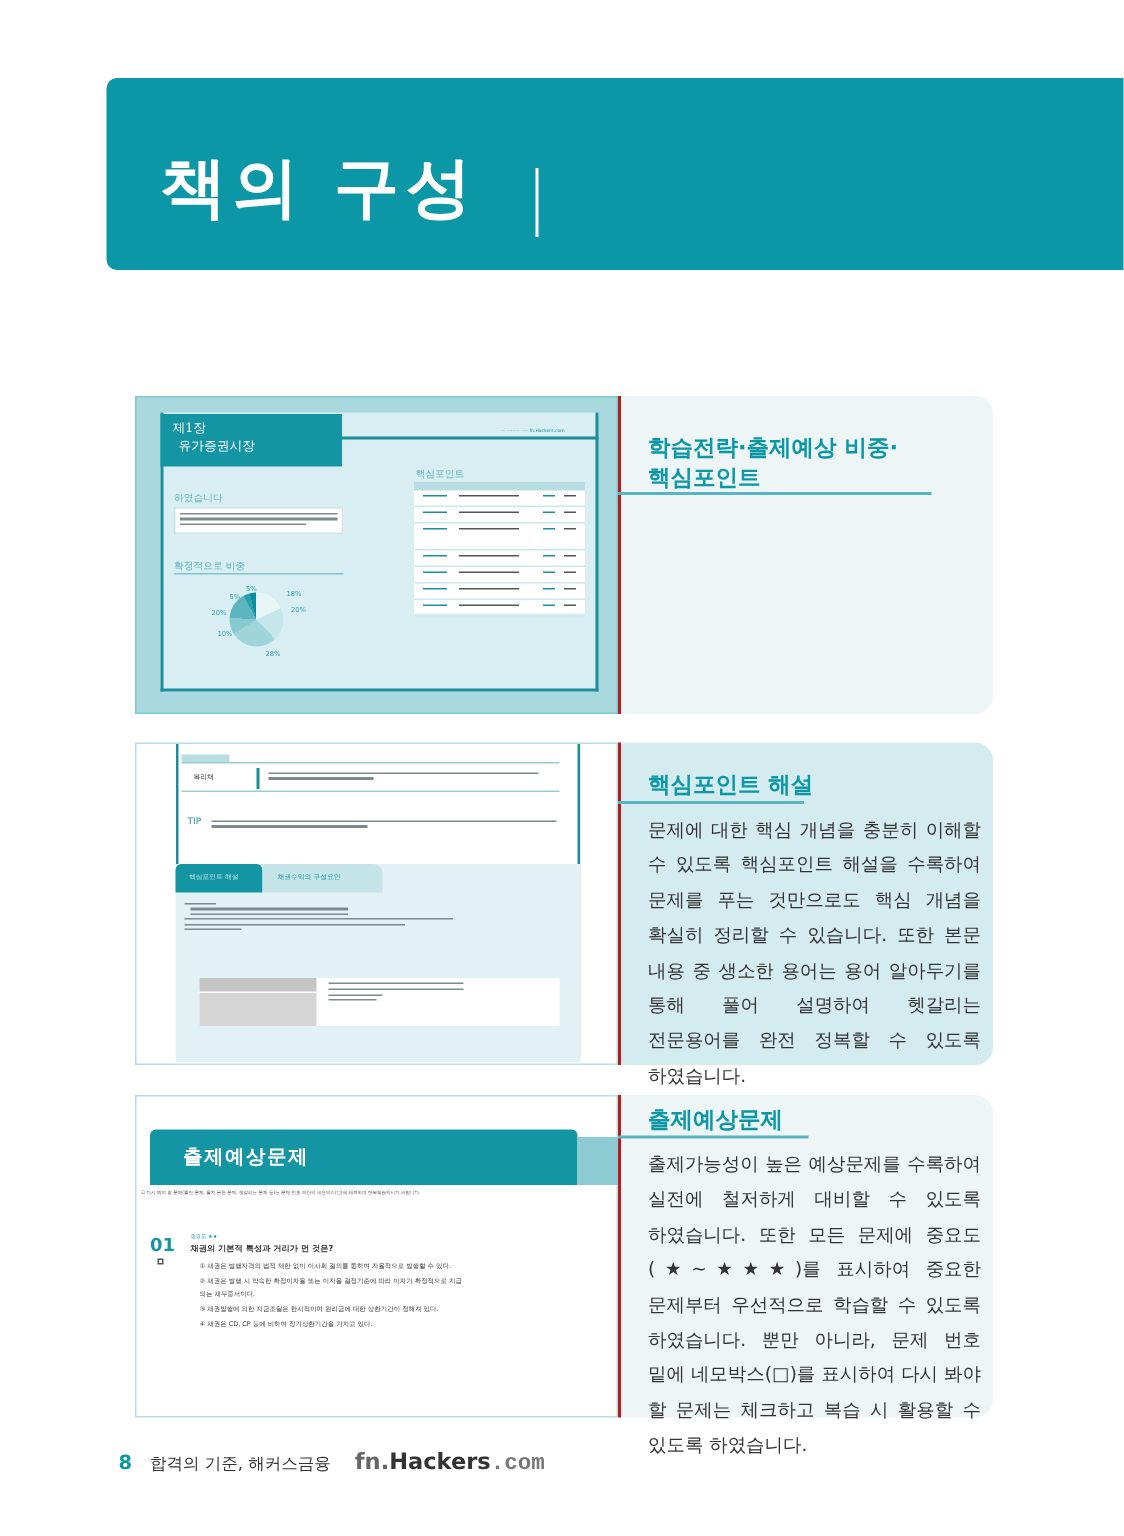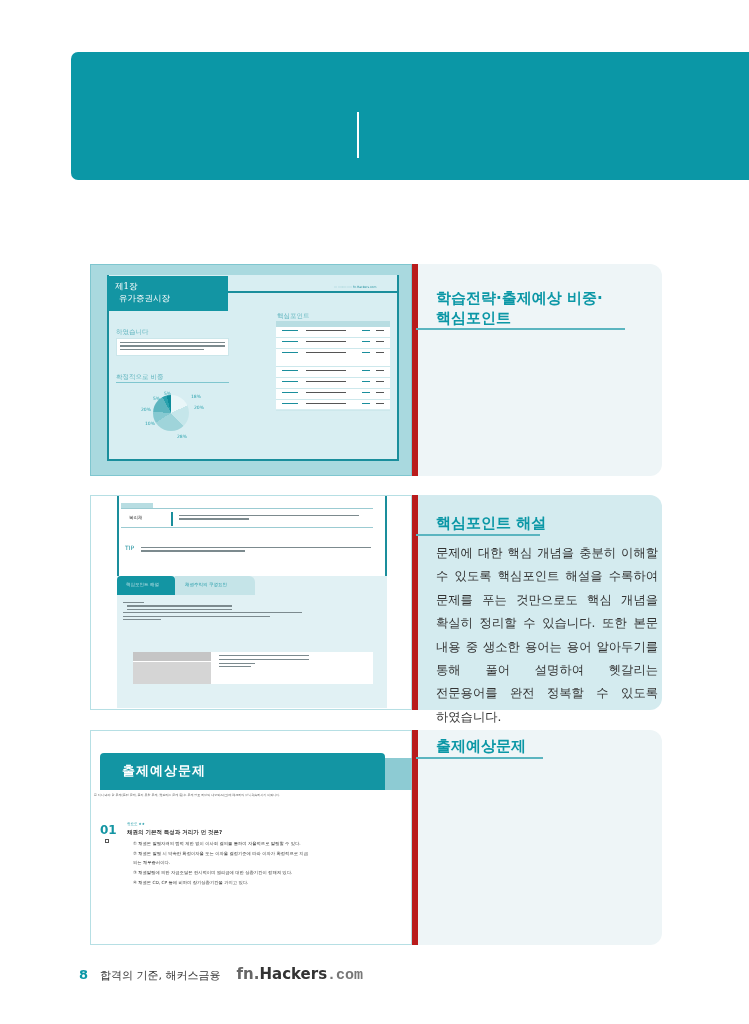--- a/index.html
+++ b/index.html
@@ -19,21 +19,21 @@
   .card { position: absolute; left: 90px; width: 572px; border-radius: 0 12px 12px 0; }
   .card1 { top: 264px; height: 212px; background: #eef5f7; }
   .card2 { top: 495px; height: 215px; background: #d4ebef; }
   .card3 { top: 730px; height: 215px; background: #eef5f7; }
 
   .thumb { position: absolute; left: 0; top: 0; width: 322px; height: 100%; background: #ffffff; }
   .card1 .thumb { background: #a9d9df; border: 1px solid #7fc6cf; }
   .card2 .thumb { background: #ffffff; border: 1px solid #b6dfe4; }
   .card3 .thumb { background: #ffffff; border: 1px solid #b6dfe4; }
 
-  .desc { position: absolute; left: 322px; top: 0; width: 250px; height: 100%; border-left: 6px solid #b91c1c; }
+  .desc { position: absolute; left: 322px; top: 0; width: 250px; height: 100%; border-left: 2px solid #b91c1c; }
   .desc-title { position: absolute; left: 18px; font-size: 15px; font-weight: bold; color: #0b97a6; line-height: 20px; }
   .desc-underline { position: absolute; left: -2px; height: 2px; background: #5bb5c0; }
   .desc-body { position: absolute; left: 18px; width: 222px; font-size: 12.3px; line-height: 23.4px; color: #333; text-align: justify; word-break: keep-all; }
 
   
   .t1-inner { position: absolute; left: 16px; top: 10px; width: 292px; height: 186px; background: #d8eef2; border-left: 2px solid #1a8e9c; border-right: 2px solid #1a8e9c; border-bottom: 2px solid #1a8e9c; }
   .t1-chap { position: absolute; left: 16px; top: 11px; width: 121px; height: 35px; background: #1395a3; color: #fff; font-family: "DejaVu Serif", serif; font-size: 8.5px; line-height: 12px; padding: 4px 0 0 8px; }
   .t1-topline { position: absolute; left: 137px; top: 26px; width: 171px; height: 2px; background: #1a8e9c; }
   .t1-hdrtiny { position: absolute; left: 243px; top: 20px; font-size: 3px; color: #1a8e9c; white-space: nowrap; }
   .t1-label { position: absolute; font-size: 6.5px; color: #5fb4be; font-family: "DejaVu Serif", serif; }
@@ -83,20 +83,21 @@
   .pageno { font-size: 13px; color: #0b97a6; font-weight: bold; margin-right: 12px; }
   .slogan { font-size: 11px; color: #333; margin-right: 16px; }
   .site-fn { font-size: 15px; color: #666; font-weight: bold; }
   .site-h { font-size: 15px; color: #333; font-weight: bold; }
   .site-com { font-size: 15px; color: #777; font-weight: bold; font-family: Liberation Mono, monospace; }
 </style>
 </head>
 <body>
 
 <div class="banner">
+  <div class="banner-title">책의 구성</div>
   <div class="banner-divider"></div>
 </div>
 
 <div class="card card1">
   <div class="thumb">
     <div class="t1-inner"></div>
     <div class="t1-chap">
       <div>제1장</div>
       <div style="padding-left:4px">유가증권시장</div>
     </div>
@@ -239,20 +240,21 @@
     <div class="t3-q">채권의 기본적 특성과 거리가 먼 것은?</div>
     <div class="t3-opt" style="top:110px">① 채권은 발행자격의 법적 제한 없이 이사회 결의를 통하여 자율적으로 발행할 수 있다.</div>
     <div class="t3-opt" style="top:120px">② 채권은 발행 시 약속한 확정이자율 또는 이자율 결정기준에 따라 이자가 확정적으로 지급</div>
     <div class="t3-opt" style="top:129px">    되는 채무증서이다.</div>
     <div class="t3-opt" style="top:139px">③ 채권발행에 의한 자금조달은 한시적이며 원리금에 대한 상환기간이 정해져 있다.</div>
     <div class="t3-opt" style="top:149px">④ 채권은 CD, CP 등에 비하여 장기상환기간을 가지고 있다.</div>
   </div>
   <div class="desc">
     <div class="desc-title" style="top:6px">출제예상문제</div>
     <div class="desc-underline" style="top:27px;width:127px"></div>
+    <div class="desc-body" style="top:35px">출제가능성이 높은 예상문제를 수록하여 실전에 철저하게 대비할 수 있도록 하였습니다. 또한 모든 문제에 중요도(★~★★★)를 표시하여 중요한 문제부터 우선적으로 학습할 수 있도록 하였습니다. 뿐만 아니라, 문제 번호 밑에 네모박스(□)를 표시하여 다시 봐야 할 문제는 체크하고 복습 시 활용할 수 있도록 하였습니다.</div>
   </div>
 </div>
 
 <div class="footer">
   <span class="pageno">8</span>
   <span class="slogan">합격의 기준, 해커스금융</span>
   <span class="site-fn">fn.</span>
     <span class="site-h">Hackers</span>
     <span class="site-com">.com</span>
 </div>

